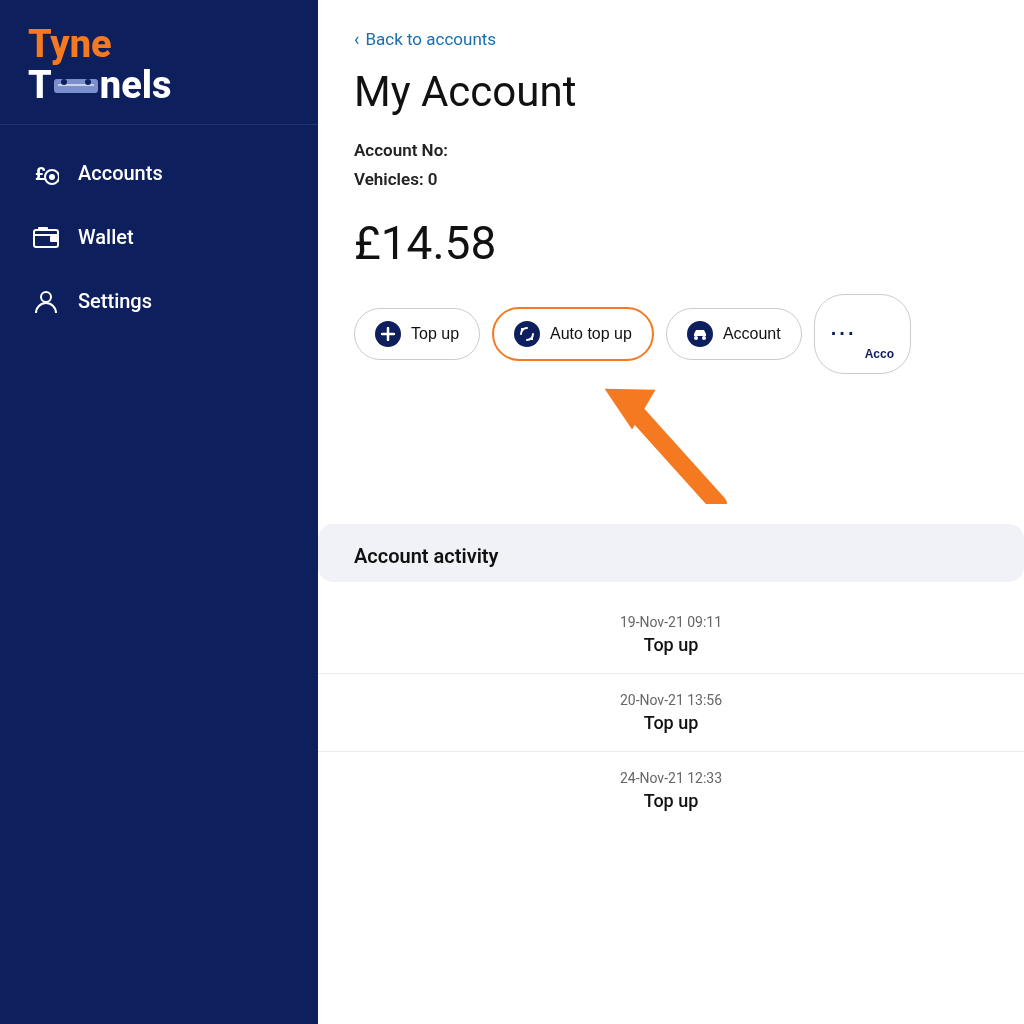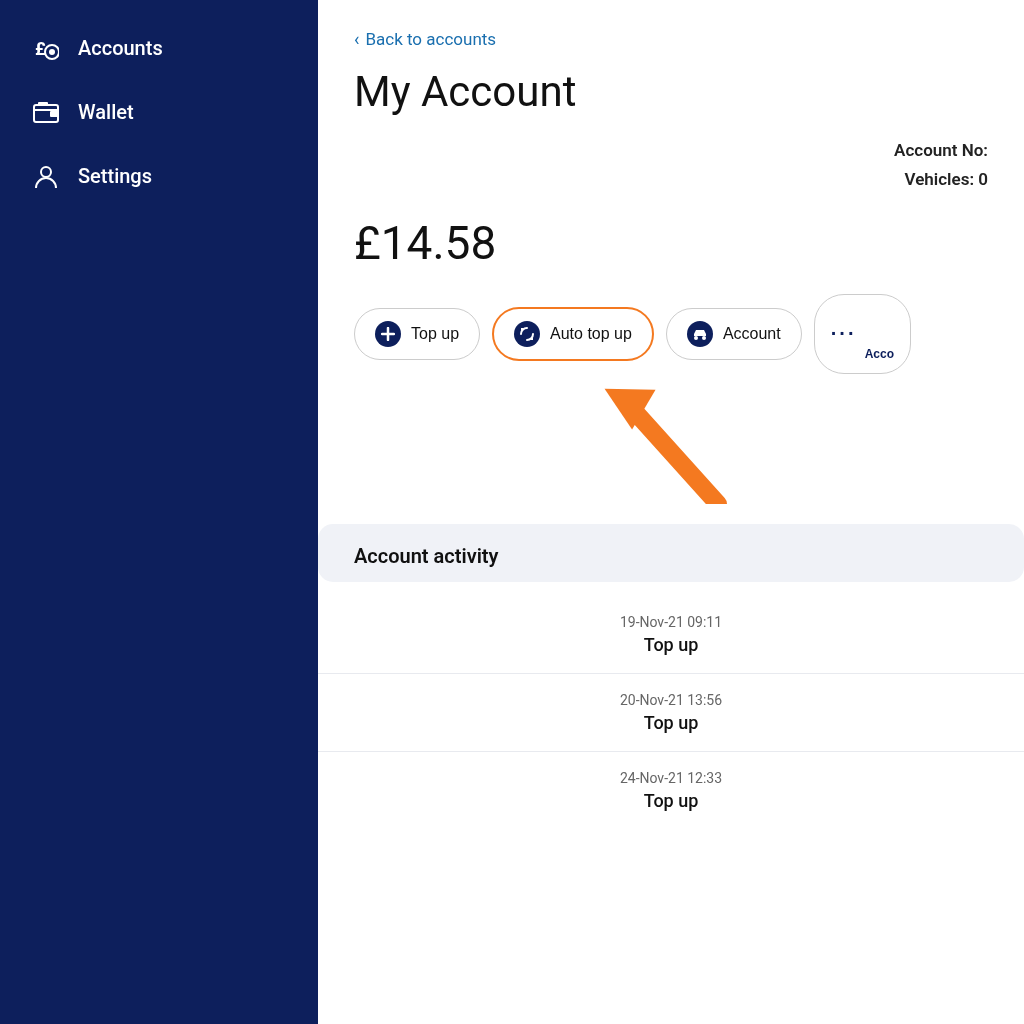--- a/index.html
+++ b/index.html
@@ -80,21 +80,20 @@
 
     .page-title {
       font-size: 42px;
       font-weight: 400;
       color: #111;
       padding: 0 36px 20px;
     }
 
     .account-info {
       padding: 0 36px 14px;
-      text-align: right;
     }
 
     .account-info p {
       font-size: 17px;
       font-weight: 600;
       color: #222;
       line-height: 1.7;
     }
 
     .balance {
@@ -243,20 +242,35 @@
       width: 44px;
       height: 20px;
       margin: 0 2px;
       vertical-align: middle;
     }
   </style>
 </head>
 <body>
 
 <div class="sidebar">
+  <div class="logo-area">
+    <div class="logo-wrapper">
+      <div class="logo-line1">Tyne</div>
+      <div class="logo-line2">
+        <span>T</span>
+        <svg class="tunnel-icon" viewBox="0 0 44 20">
+          <rect x="0" y="4" width="44" height="14" rx="3" fill="#7a8fcc"></rect>
+          <rect x="4" y="9" width="36" height="2" fill="white" opacity="0.6"></rect>
+          <circle cx="10" cy="7" r="3" fill="#0d1f5c"></circle>
+          <circle cx="34" cy="7" r="3" fill="#0d1f5c"></circle>
+        </svg>
+        <span>nels</span>
+      </div>
+    </div>
+  </div>
 
   <nav class="nav-items">
     <div class="nav-item">
       <div class="nav-icon">
         <svg width="26" height="26" viewBox="0 0 26 26" fill="none">
           <text x="2" y="20" font-size="18" fill="white" font-weight="bold">£</text>
           <circle cx="19" cy="17" r="7" stroke="white" stroke-width="2" fill="none"></circle>
           <circle cx="19" cy="17" r="3" fill="white"></circle>
         </svg>
       </div>

